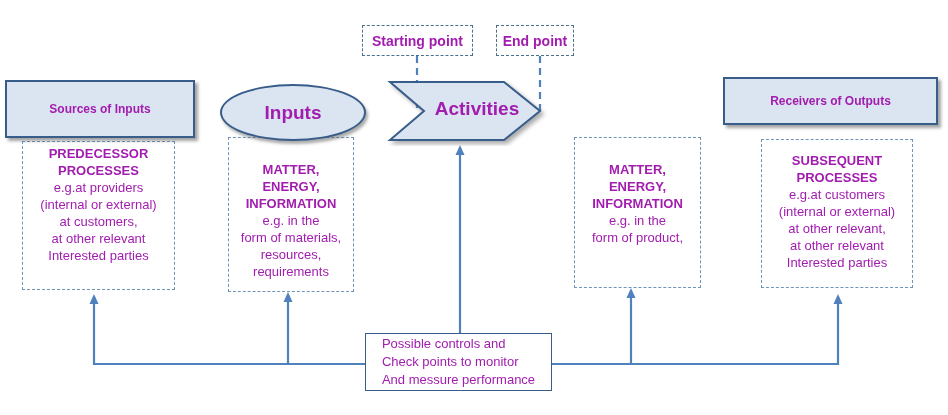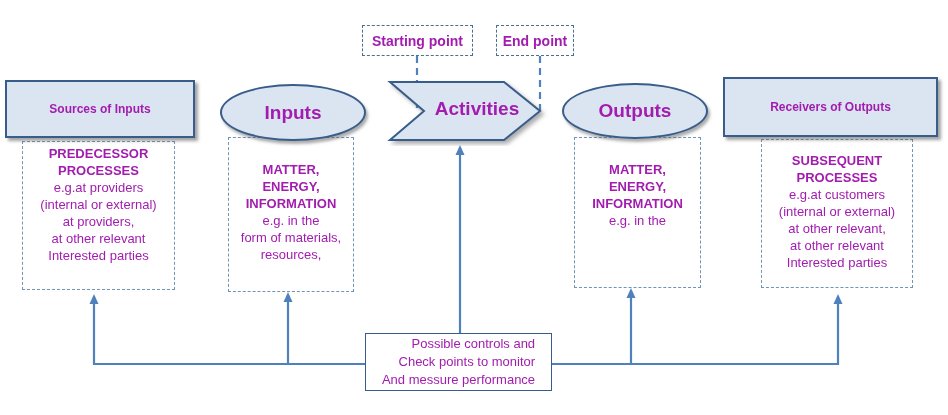--- a/index.html
+++ b/index.html
@@ -38,21 +38,21 @@
   .point-box{
     position:absolute;z-index:3;border:1.5px dashed #4a708e;background:#fff;
     box-sizing:border-box;display:flex;align-items:center;justify-content:center;
     font-weight:bold;font-size:14px;
   }
   
   .controls-box{
     position:absolute;left:365px;top:333px;width:187px;height:58px;z-index:3;
     border:1.5px solid #385d8a;background:#fff;box-sizing:border-box;
     display:flex;flex-direction:column;align-items:center;justify-content:center;
-    font-size:13px;line-height:18px;text-align:right;
+    font-size:13px;line-height:18px;text-align:left;
   }
 </style>
 </head>
 <body>
 
 <div id="canvas">
 
   <svg class="layer-lines" width="948" height="415" viewBox="0 0 948 415">
 
     <path d="M417 56 V108" stroke="#4f81bd" stroke-width="2.2" stroke-dasharray="7,5" fill="none"></path>
@@ -80,45 +80,47 @@
   </div>
 
   <div class="dashed-box" style="left:22px;top:141px;width:153px;height:149px;padding-top:3px;">
     <div class="detail-title">
         <div>PREDECESSOR</div>
         <div>PROCESSES</div>
       </div>
     <div class="detail-body">
         <div>e.g.at providers</div>
         <div>(internal or external)</div>
-        <div>at providers,</div>
+        <div>at customers,</div>
         <div>at other relevant</div>
         <div>Interested parties</div>
       </div>
   </div>
   <div class="dashed-box" style="left:228px;top:137px;width:126px;height:155px;padding-top:23px;">
     <div class="detail-title">
         <div>MATTER,</div>
         <div>ENERGY,</div>
         <div>INFORMATION</div>
       </div>
     <div class="detail-body">
         <div>e.g. in the</div>
         <div>form of materials,</div>
         <div>resources,</div>
+        <div>requirements</div>
       </div>
   </div>
   <div class="dashed-box" style="left:574px;top:137px;width:127px;height:151px;padding-top:23px;">
     <div class="detail-title">
         <div>MATTER,</div>
         <div>ENERGY,</div>
         <div>INFORMATION</div>
       </div>
     <div class="detail-body">
         <div>e.g. in the</div>
+        <div>form of product,</div>
       </div>
   </div>
   <div class="dashed-box" style="left:761px;top:139px;width:152px;height:149px;padding-top:12px;">
     <div class="detail-title">
         <div>SUBSEQUENT</div>
         <div>PROCESSES</div>
       </div>
     <div class="detail-body">
         <div>e.g.at customers</div>
         <div>(internal or external)</div>
@@ -133,24 +135,21 @@
   </div>
   <div class="hdr-ellipse" style="left:220px;top:84px;width:146px;height:57px;">
     <span>Inputs</span>
   </div>
 
   <svg class="chevron-wrap" width="164" height="70" viewBox="386 76 164 70">
     <polygon points="390,82 504,82 540,111 504,140 390,140 424,111" fill="#dbe5f1" stroke="#385d8a" stroke-width="2" style="filter:drop-shadow(3px 3px 2px rgba(90,90,90,.5));"></polygon>
   </svg>
   <div class="chevron-label">Activities</div>
 
-  <div class="hdr-ellipse" style="left:562px;top:83px;width:146px;height:56px;">
-    <span>Outputs</span>
-  </div>
-  <div class="hdr-rect" style="left:723px;top:77px;width:215px;height:60px;">
+  <div class="hdr-rect" style="left:723px;top:77px;width:215px;height:48px;">
     <span>Receivers of Outputs</span>
   </div>
 
   <div class="controls-box">
     <div>
         <div>Possible controls and</div>
         <div>Check points to monitor</div>
         <div>And messure performance</div>
       </div>
   </div>

